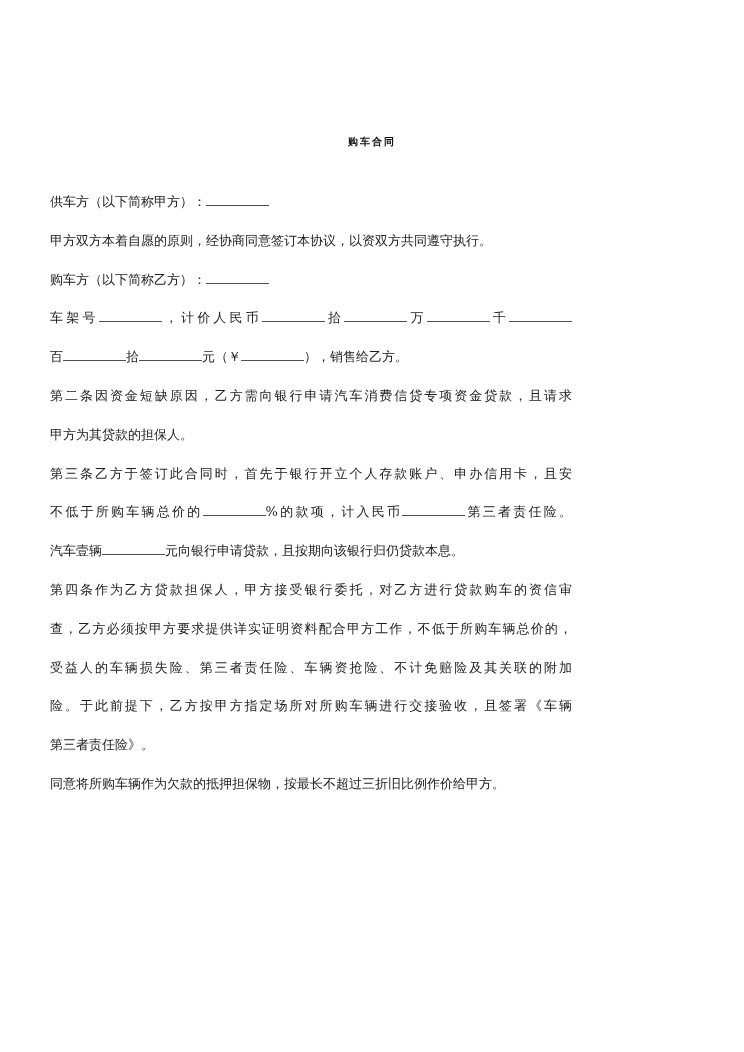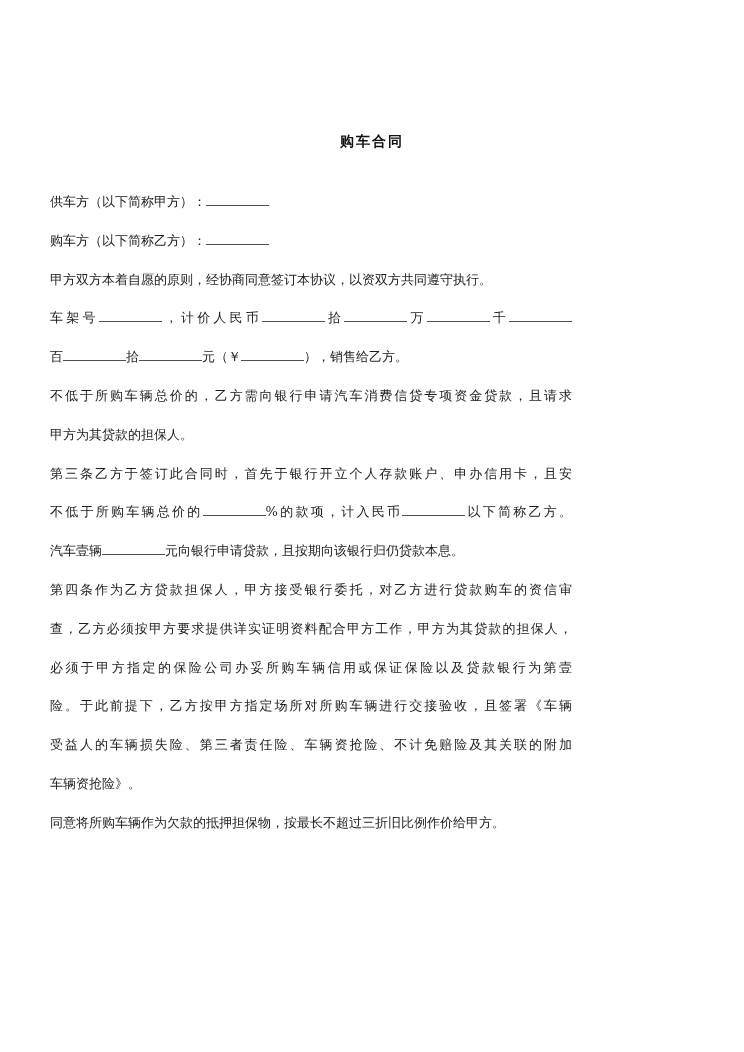--- a/index.html
+++ b/index.html
@@ -13,21 +13,21 @@
     height: 1052px;
     background: #ffffff;
     color: #1c1c1c;
     font-family: "DejaVu Serif", "Liberation Serif", serif;
     overflow: hidden;
   }
   .doc-title {
     padding-top: 131px;
     text-align: center;
     font-weight: bold;
-    font-size: 14px;
+    font-size: 10px;
     line-height: 21px;
     letter-spacing: 2px;
     color: #111111;
   }
   .doc-body {
     margin: 31px 111px 0 50px;
     width: 522px;
     font-size: 13px;
   }
   .line {
@@ -46,30 +46,29 @@
     border-bottom: 1px solid #4f4f4f;
   }
 </style>
 </head>
 <body>
 
 <div class="page">
   <div class="doc-title">购车合同</div>
   <div class="doc-body">
       <div class="line"><span>供车方（以下简称甲方）：</span><span class="blank" style="width: 63px;"></span></div>
+      <div class="line"><span>甲方双方本着自愿的原则，经协商同意签订本协议，以资双方共同遵守执行。</span></div>
       <div class="line"><span>购车方（以下简称乙方）：</span><span class="blank" style="width: 63px;"></span></div>
-      <div class="line"><span>甲方双方本着自愿的原则，经协商同意签订本协议，以资双方共同遵守执行。</span></div>
       <div class="line fill"><span>车架号</span><span class="blank" style="width: 63px;"></span><span>，计价人民币</span><span class="blank" style="width: 63px;"></span><span>拾</span><span class="blank" style="width: 63px;"></span><span>万</span><span class="blank" style="width: 63px;"></span><span>千</span><span class="blank" style="width: 63px;"></span></div>
       <div class="line"><span>百</span><span class="blank" style="width: 63px;"></span><span>拾</span><span class="blank" style="width: 63px;"></span><span>元（￥</span><span class="blank" style="width: 63px;"></span><span>），销售给乙方。</span></div>
-      <div class="line fill"><span>不低于所购车辆总价的，乙方需向银行申请汽车消费信贷专项资金贷款，且请求</span></div>
+      <div class="line fill"><span>第二条因资金短缺原因，乙方需向银行申请汽车消费信贷专项资金贷款，且请求</span></div>
       <div class="line"><span>甲方为其贷款的担保人。</span></div>
       <div class="line fill"><span>第三条乙方于签订此合同时，首先于银行开立个人存款账户、申办信用卡，且安</span></div>
-      <div class="line fill"><span>不低于所购车辆总价的</span><span class="blank" style="width: 63px;"></span><span>%的款项，计入民币</span><span class="blank" style="width: 63px;"></span><span>以下简称乙方。</span></div>
+      <div class="line fill"><span>不低于所购车辆总价的</span><span class="blank" style="width: 63px;"></span><span>%的款项，计入民币</span><span class="blank" style="width: 63px;"></span><span>第三者责任险。</span></div>
       <div class="line"><span>汽车壹辆</span><span class="blank" style="width: 63px;"></span><span>元向银行申请贷款，且按期向该银行归仍贷款本息。</span></div>
       <div class="line fill"><span>第四条作为乙方贷款担保人，甲方接受银行委托，对乙方进行贷款购车的资信审</span></div>
-      <div class="line fill"><span>查，乙方必须按甲方要求提供详实证明资料配合甲方工作，甲方为其贷款的担保人，</span></div>
-      <div class="line fill"><span>必须于甲方指定的保险公司办妥所购车辆信用或保证保险以及贷款银行为第壹</span></div>
+      <div class="line fill"><span>查，乙方必须按甲方要求提供详实证明资料配合甲方工作，不低于所购车辆总价的，</span></div>
+      <div class="line fill"><span>受益人的车辆损失险、第三者责任险、车辆资抢险、不计免赔险及其关联的附加</span></div>
       <div class="line fill"><span>险。于此前提下，乙方按甲方指定场所对所购车辆进行交接验收，且签署《车辆</span></div>
-      <div class="line fill"><span>受益人的车辆损失险、第三者责任险、车辆资抢险、不计免赔险及其关联的附加</span></div>
-      <div class="line"><span>车辆资抢险》。</span></div>
+      <div class="line"><span>第三者责任险》。</span></div>
       <div class="line"><span>同意将所购车辆作为欠款的抵押担保物，按最长不超过三折旧比例作价给甲方。</span></div>
     </div>
 </div>
 
 </body></html>

